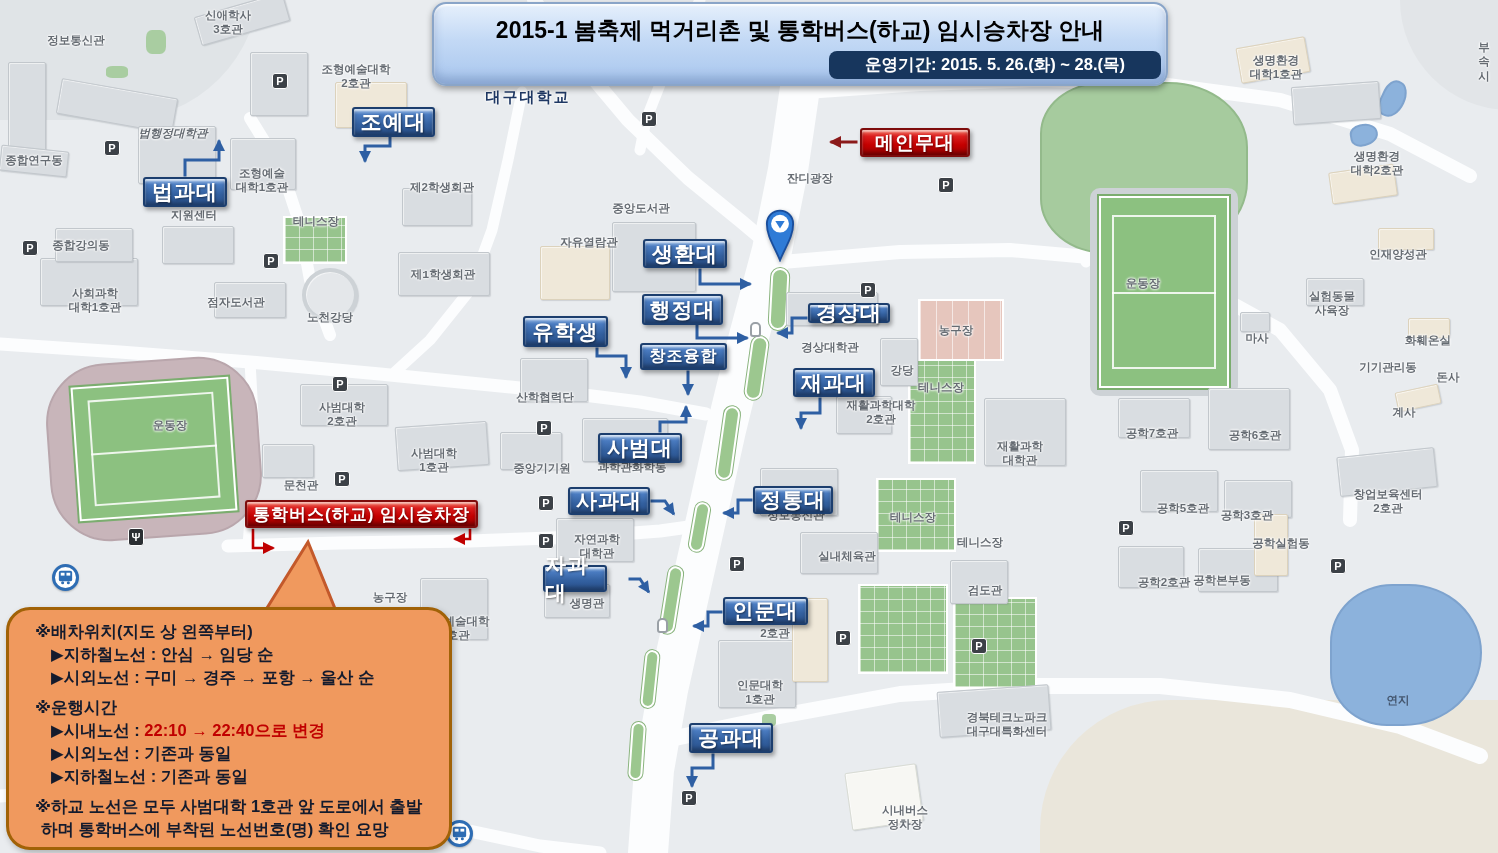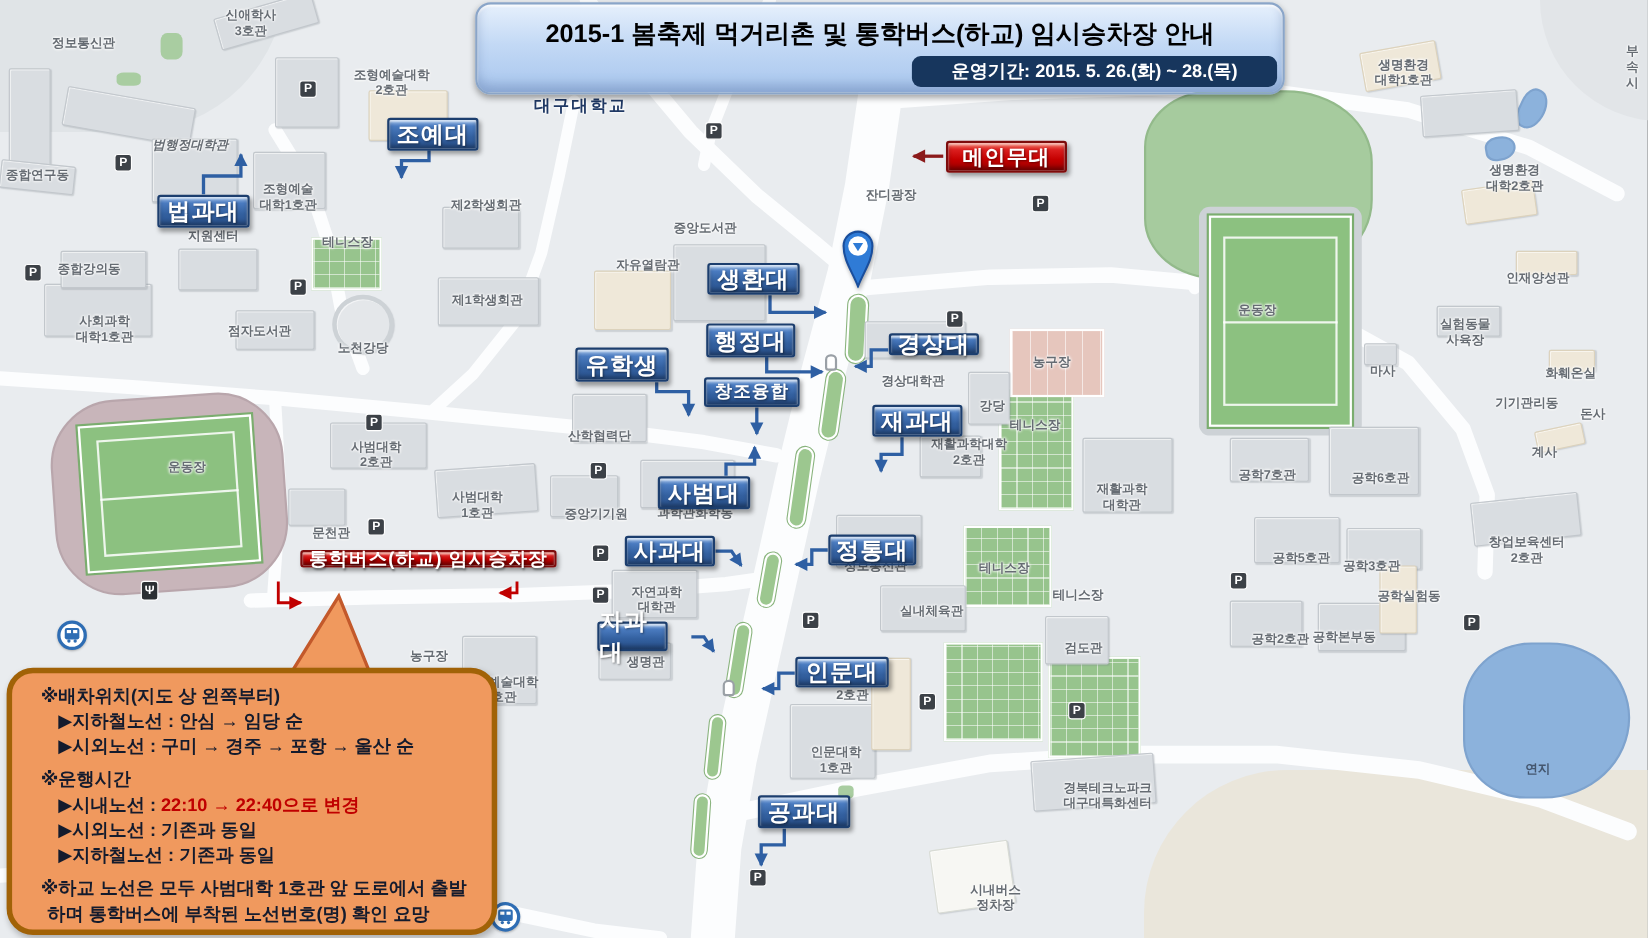--- a/index.html
+++ b/index.html
@@ -81,21 +81,21 @@
           background:linear-gradient(180deg,#E6F0FC 0%,#C3D9F5 45%,#A8C6EE 100%);
           border:2px solid #8AA5C8;
           box-shadow:0 3px 6px rgba(0,0,0,.35), inset 0 -7px 10px rgba(80,106,156,.35), inset 0 2px 2px #fff;}
   #banner-title{position:absolute;top:11px;left:0;right:0;text-align:center;font-size:23px;font-weight:bold;color:#000;}
   #banner-sub{position:absolute;right:5px;bottom:5px;width:332px;height:28px;background:#17365D;border-radius:8px;
               color:#fff;font-size:16.5px;font-weight:bold;display:flex;align-items:center;justify-content:center;}
 
   
   #bubble-tail{position:absolute;left:248px;top:536px;width:104px;height:84px;}
   #bubble{position:absolute;left:6px;top:607px;width:446px;height:243px;background:#F0995E;
-          border:5px solid #a16207;border-radius:24px;box-shadow:2px 3px 6px rgba(0,0,0,.25);padding:10px 10px 6px 14px;}
+          border:3px solid #a16207;border-radius:24px;box-shadow:2px 3px 6px rgba(0,0,0,.25);padding:10px 10px 6px 14px;}
   .nline{margin:0;padding-left:12px;font-size:16.5px;font-weight:bold;color:#141B2D;line-height:1.38;white-space:nowrap;}
   .nline.i1{padding-left:28px;}
   .nline.i2{padding-left:18px;}
   .nline.gap{margin-top:8px;}
   .nline .red{color:#C00000;}
 </style>
 </head>
 <body>
 
 <div id="stage">
@@ -377,21 +377,21 @@
       <div class="callout blue" style="left: 640px; top: 343px; width: 87px; height: 27px; font-size: 16px;">창조융합</div>
       <div class="callout blue" style="left: 808px; top: 303px; width: 82px; height: 20px;">경상대</div>
       <div class="callout blue" style="left: 793px; top: 368px; width: 82px; height: 29px;">재과대</div>
       <div class="callout blue" style="left: 598px; top: 433px; width: 84px; height: 30px;">사범대</div>
       <div class="callout blue" style="left: 568px; top: 487px; width: 82px; height: 28px;">사과대</div>
       <div class="callout blue" style="left: 753px; top: 486px; width: 80px; height: 28px;">정통대</div>
       <div class="callout blue" style="left: 543px; top: 565px; width: 64px; height: 27px;">자과대</div>
       <div class="callout blue" style="left: 723px; top: 597px; width: 85px; height: 28px;">인문대</div>
       <div class="callout blue" style="left: 689px; top: 723px; width: 84px; height: 30px;">공과대</div>
       <div class="callout red" style="left: 860px; top: 128px; width: 110px; height: 29px; font-size: 19px;">메인무대</div>
-      <div class="callout red" style="left: 245px; top: 500px; width: 233px; height: 16px; font-size: 17px; margin-left: 28px;">통학버스(하교) 임시승차장</div>
+      <div class="callout red" style="left: 245px; top: 500px; width: 233px; height: 28px; font-size: 17px;">통학버스(하교) 임시승차장</div>
     </div>
 
   <div id="banner">
     <div id="banner-title">2015-1 봄축제 먹거리촌 및 통학버스(하교) 임시승차장 안내</div>
     <div id="banner-sub">운영기간: 2015. 5. 26.(화) ~ 28.(목)</div>
   </div>
 
   <svg id="bubble-tail" viewBox="0 0 104 84">
     <polygon points="14,80 90,80 60,6" fill="#F0995E" stroke="#C3592B" stroke-width="3"></polygon>
   </svg>

